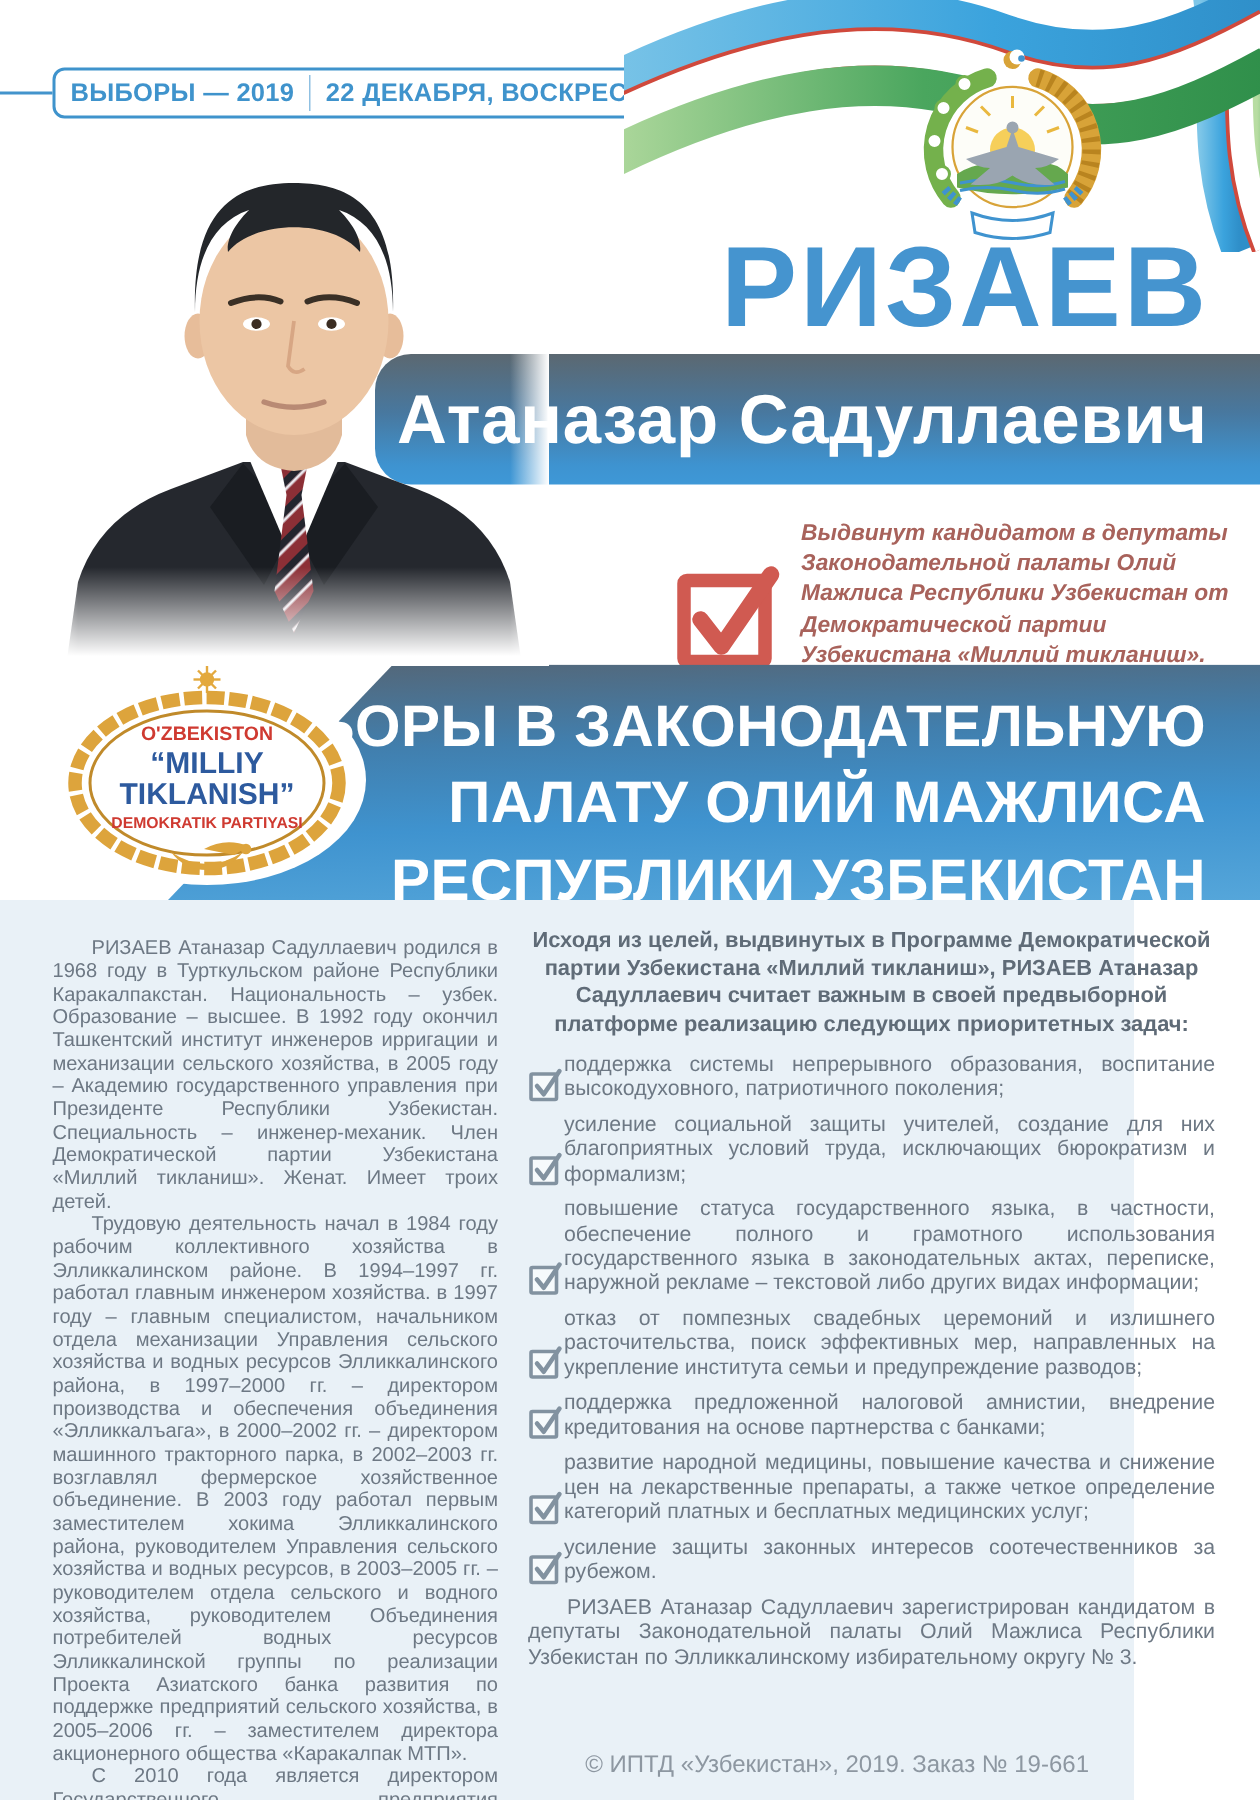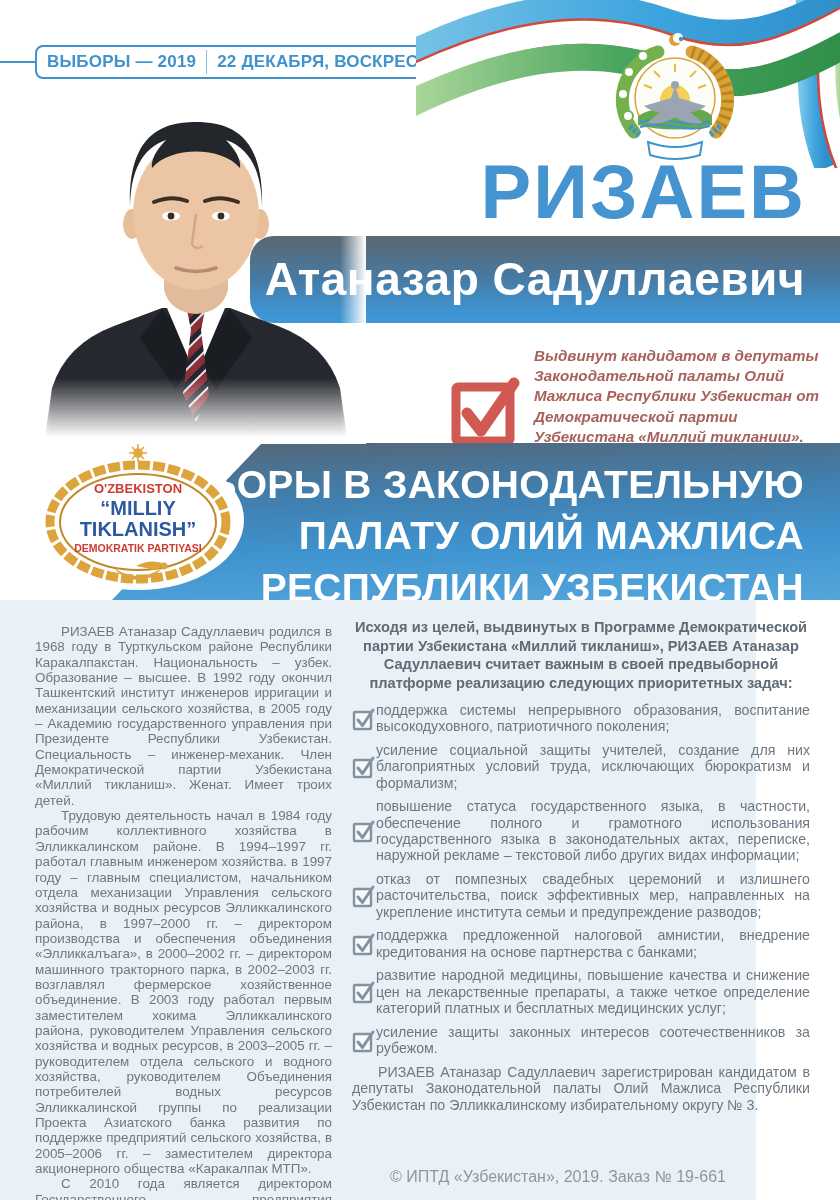--- a/index.html
+++ b/index.html
@@ -36,21 +36,21 @@
   .flagribbon{position:absolute;right:0;top:0;width:424px;height:168px;}
   .emblem{position:absolute;left:610px;top:30px;width:130px;height:135px;}
 
   
   .bottom{position:absolute;left:0;top:600px;width:756px;height:600px;background:#e9f1f7;}
   .col-left{position:absolute;left:35px;top:24px;width:297px;font-size:13.4px;line-height:1.145;color:#6d7884;text-align:justify;}
   .col-left p{margin:0;text-indent:26px;}
   .col-right{position:absolute;left:352px;top:18px;width:458px;color:#6d7884;}
   .intro{font-weight:bold;text-align:center;font-size:14.6px;line-height:1.28;color:#5f6b77;}
   .items{margin-top:9px;}
-  .item{display:flex;align-items:center;margin-bottom:7px;}
+  .item{display:flex;align-items:flex-end;margin-bottom:7px;}
   .item .bullet{flex:0 0 24px;margin-top:1px;}
   .item .it-txt{font-size:14.2px;line-height:1.16;text-align:justify;}
   .closing{margin-top:4px;font-size:14.2px;line-height:1.18;text-align:justify;text-indent:26px;}
   .footer{position:absolute;right:30px;top:568px;font-size:16px;color:#8d97a1;}
 </style>
 </head>
 <body>
 
 <div class="page">
 

